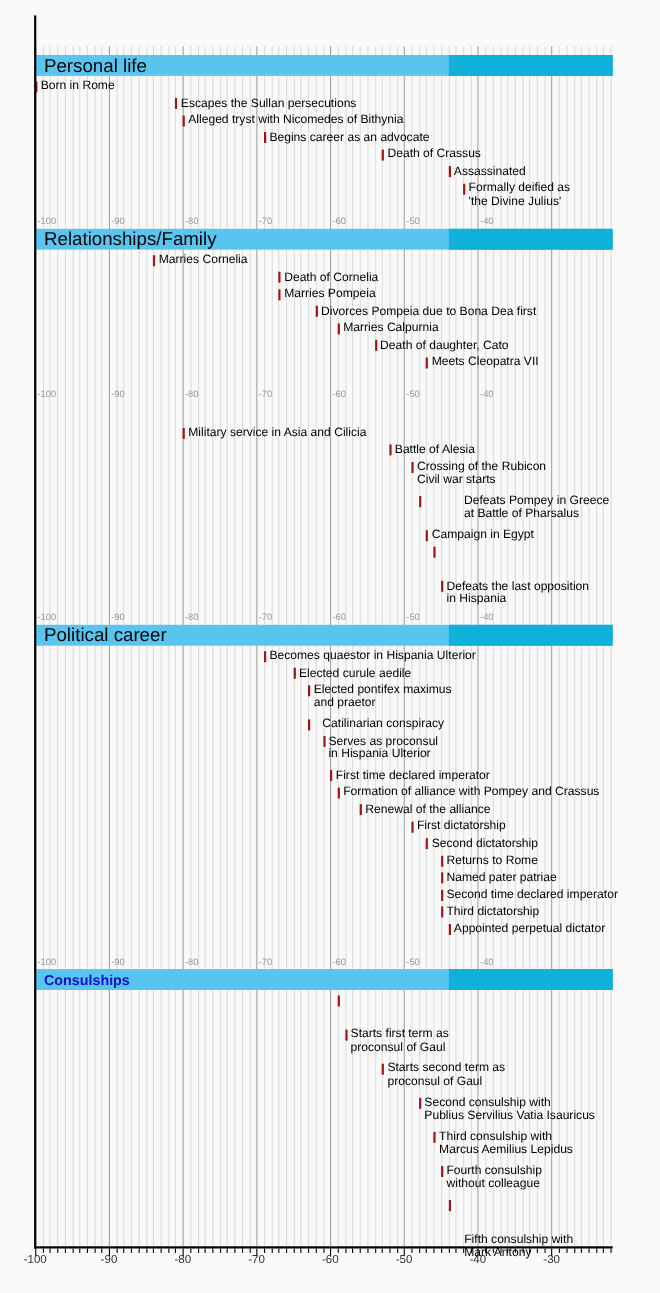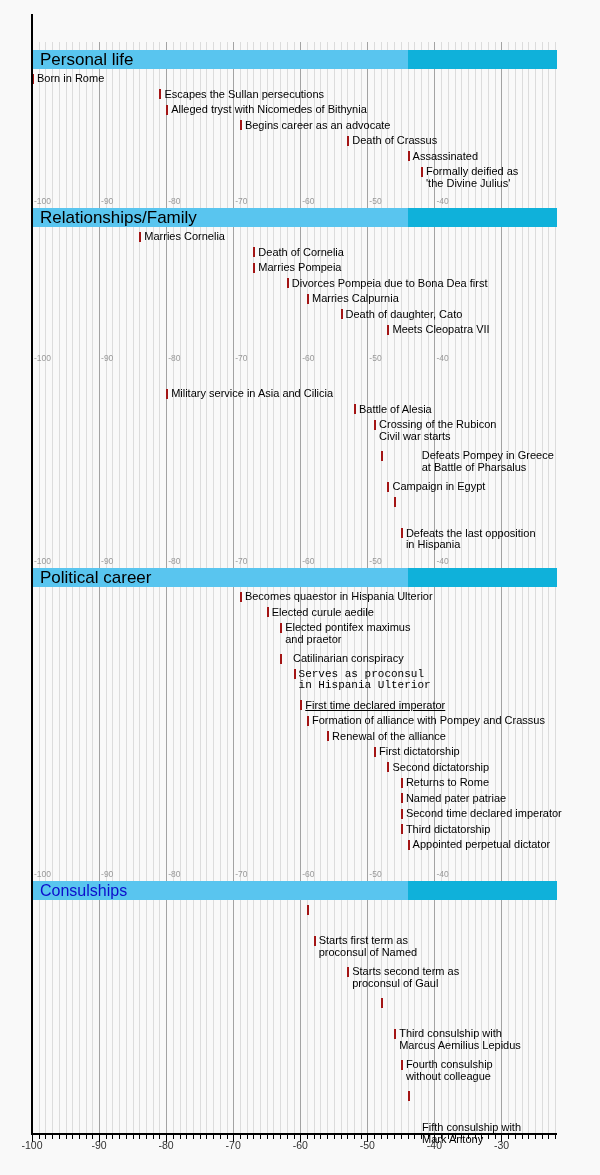--- a/index.html
+++ b/index.html
@@ -5,21 +5,21 @@
   html,body{margin:0;padding:0;}
   body{background:#f9f9f9;font-family:"Liberation Sans", sans-serif;}
   #chart{position:relative;width:600px;height:1175px;background:#f9f9f9;overflow:hidden;}
   .grid{position:absolute;width:1px;background:#dcdcdc;}
   .grid.major{background:#a3a3a3;}
   .vline{position:absolute;width:2px;background:#000;}
   .hline{position:absolute;height:2px;background:#000;}
   .bar{position:absolute;height:19px;}
   .bar .era{position:absolute;top:0;bottom:0;}
   .bar-label{position:absolute;left:8px;top:0;line-height:19px;font-size:17px;color:#000;white-space:nowrap;}
-  .bar-label.small{font-size:16px;font-weight:normal;}
+  .bar-label.small{font-size:13px;font-weight:bold;}
   .bar-label .lnk{color:#0d0dcc;}
   .marker{position:absolute;width:2px;height:10px;}
   .evt{position:absolute;font-size:11px;line-height:11.5px;color:#000;white-space:pre-line;}
   .minilab{position:absolute;font-size:8.5px;color:#999;white-space:nowrap;}
   .tick{position:absolute;width:1px;background:#000;}
   .axlab{position:absolute;font-size:10.5px;color:#333;transform:translateX(-50%);white-space:nowrap;}
 </style>
 </head>
 <body>
 
@@ -184,24 +184,24 @@
     <div class="marker" style="left: 239.917px; top: 591.5px; background: rgb(163, 21, 21);"></div>
     <div class="evt" style="left: 244.917px; top: 591px;">Becomes quaestor in Hispania Ulterior</div>
     <div class="marker" style="left: 266.745px; top: 607px; background: rgb(163, 21, 21);"></div>
     <div class="evt" style="left: 271.745px; top: 606.5px;">Elected curule aedile</div>
     <div class="marker" style="left: 280.159px; top: 622.5px; background: rgb(163, 21, 21);"></div>
     <div class="evt" style="left: 285.159px; top: 622px;">Elected pontifex maximus
 and praetor</div>
     <div class="marker" style="left: 280.159px; top: 653.5px; background: rgb(163, 21, 21);"></div>
     <div class="evt" style="left: 293px; top: 653px;">Catilinarian conspiracy</div>
     <div class="marker" style="left: 293.573px; top: 669px; background: rgb(163, 21, 21);"></div>
-    <div class="evt" style="left: 298.573px; top: 668.5px; font-family: Liberation Mono, monospace;">Serves as proconsul
+    <div class="evt" style="left: 298.573px; top: 668.5px;">Serves as proconsul
 in Hispania Ulterior</div>
     <div class="marker" style="left: 300.28px; top: 700px; background: rgb(163, 21, 21);"></div>
-    <div class="evt" style="left: 305.28px; top: 699.5px; text-decoration: underline;">First time declared imperator</div>
+    <div class="evt" style="left: 305.28px; top: 699.5px;">First time declared imperator</div>
     <div class="marker" style="left: 306.987px; top: 715.5px; background: rgb(163, 21, 21);"></div>
     <div class="evt" style="left: 311.987px; top: 715px;">Formation of alliance with Pompey and Crassus</div>
     <div class="marker" style="left: 327.108px; top: 731px; background: rgb(163, 21, 21);"></div>
     <div class="evt" style="left: 332.108px; top: 730.5px;">Renewal of the alliance</div>
     <div class="marker" style="left: 374.057px; top: 746.5px; background: rgb(163, 21, 21);"></div>
     <div class="evt" style="left: 379.057px; top: 746px;">First dictatorship</div>
     <div class="marker" style="left: 387.471px; top: 762px; background: rgb(163, 21, 21);"></div>
     <div class="evt" style="left: 392.471px; top: 761.5px;">Second dictatorship</div>
     <div class="marker" style="left: 400.885px; top: 777.5px; background: rgb(163, 21, 21);"></div>
     <div class="evt" style="left: 405.885px; top: 777px;">Returns to Rome</div>
@@ -220,25 +220,27 @@
     <div class="minilab" style="left: 302.28px; top: 869px;">-60</div>
     <div class="minilab" style="left: 369.35px; top: 869px;">-50</div>
     <div class="minilab" style="left: 436.42px; top: 869px;">-40</div>
     <div class="bar" style="left: 32px; top: 881px; width: 525px; background: rgb(89, 197, 239);">
       <div class="era" style="left: 375.592px; right: 0px; background: rgb(15, 177, 218);"></div>
       <div class="bar-label small"><span class="lnk">Consulships</span></div>
     </div>
     <div class="marker" style="left: 306.987px; top: 904.5px; background: rgb(163, 21, 21);"></div>
     <div class="marker" style="left: 313.694px; top: 935.5px; background: rgb(163, 21, 21);"></div>
     <div class="evt" style="left: 318.694px; top: 935px;">Starts first term as
-proconsul of Named</div>
+proconsul of Gaul</div>
     <div class="marker" style="left: 347.229px; top: 966.5px; background: rgb(163, 21, 21);"></div>
     <div class="evt" style="left: 352.229px; top: 966px;">Starts second term as
 proconsul of Gaul</div>
     <div class="marker" style="left: 380.764px; top: 997.5px; background: rgb(163, 21, 21);"></div>
+    <div class="evt" style="left: 385.764px; top: 997px;">Second consulship with
+Publius Servilius Vatia Isauricus</div>
     <div class="marker" style="left: 394.178px; top: 1028.5px; background: rgb(163, 21, 21);"></div>
     <div class="evt" style="left: 399.178px; top: 1028px;">Third consulship with
 Marcus Aemilius Lepidus</div>
     <div class="marker" style="left: 400.885px; top: 1059.5px; background: rgb(163, 21, 21);"></div>
     <div class="evt" style="left: 405.885px; top: 1059px;">Fourth consulship
 without colleague</div>
     <div class="marker" style="left: 407.592px; top: 1090.5px; background: rgb(163, 21, 21);"></div>
     <div class="evt" style="left: 422px; top: 1090px; margin-top: 32px;">Fifth consulship with
 Mark Antony</div>
     <div class="vline" style="left: 31px; top: 14px; height: 1121px;"></div>

